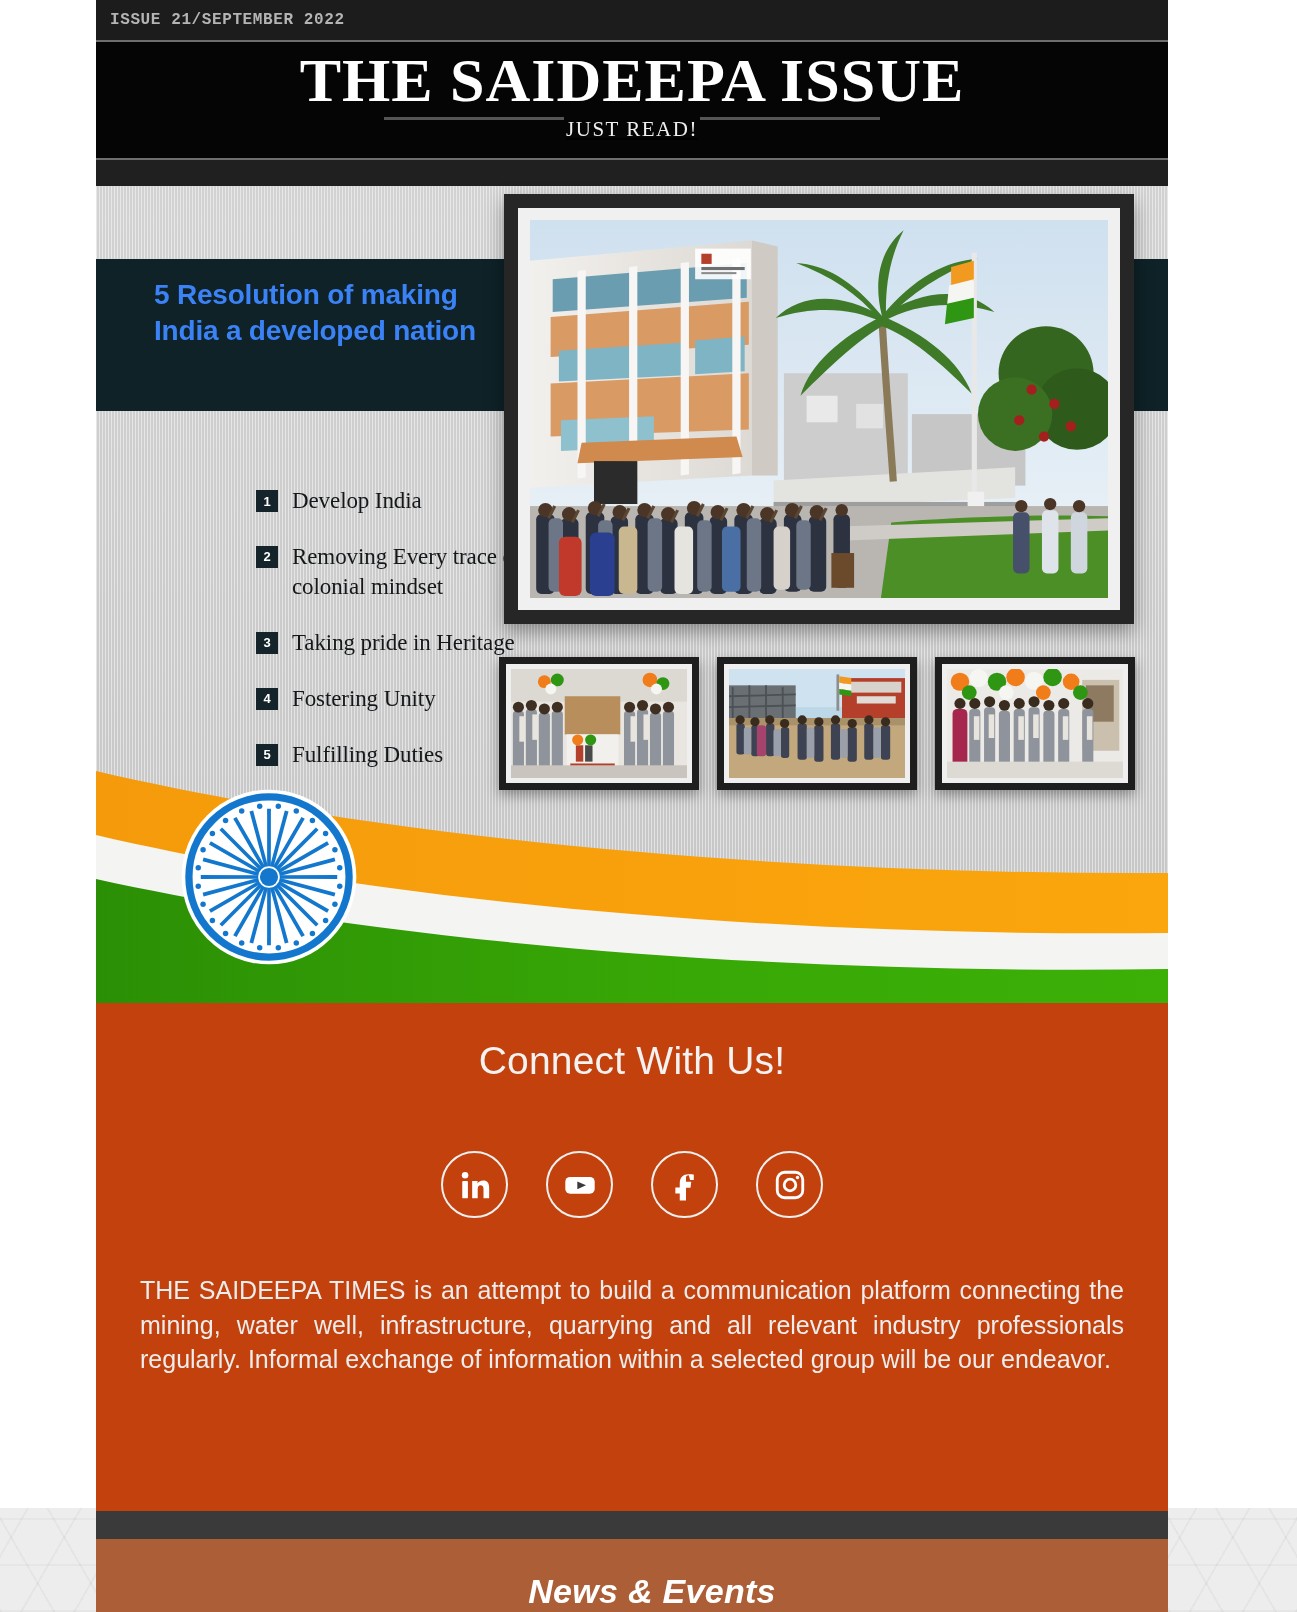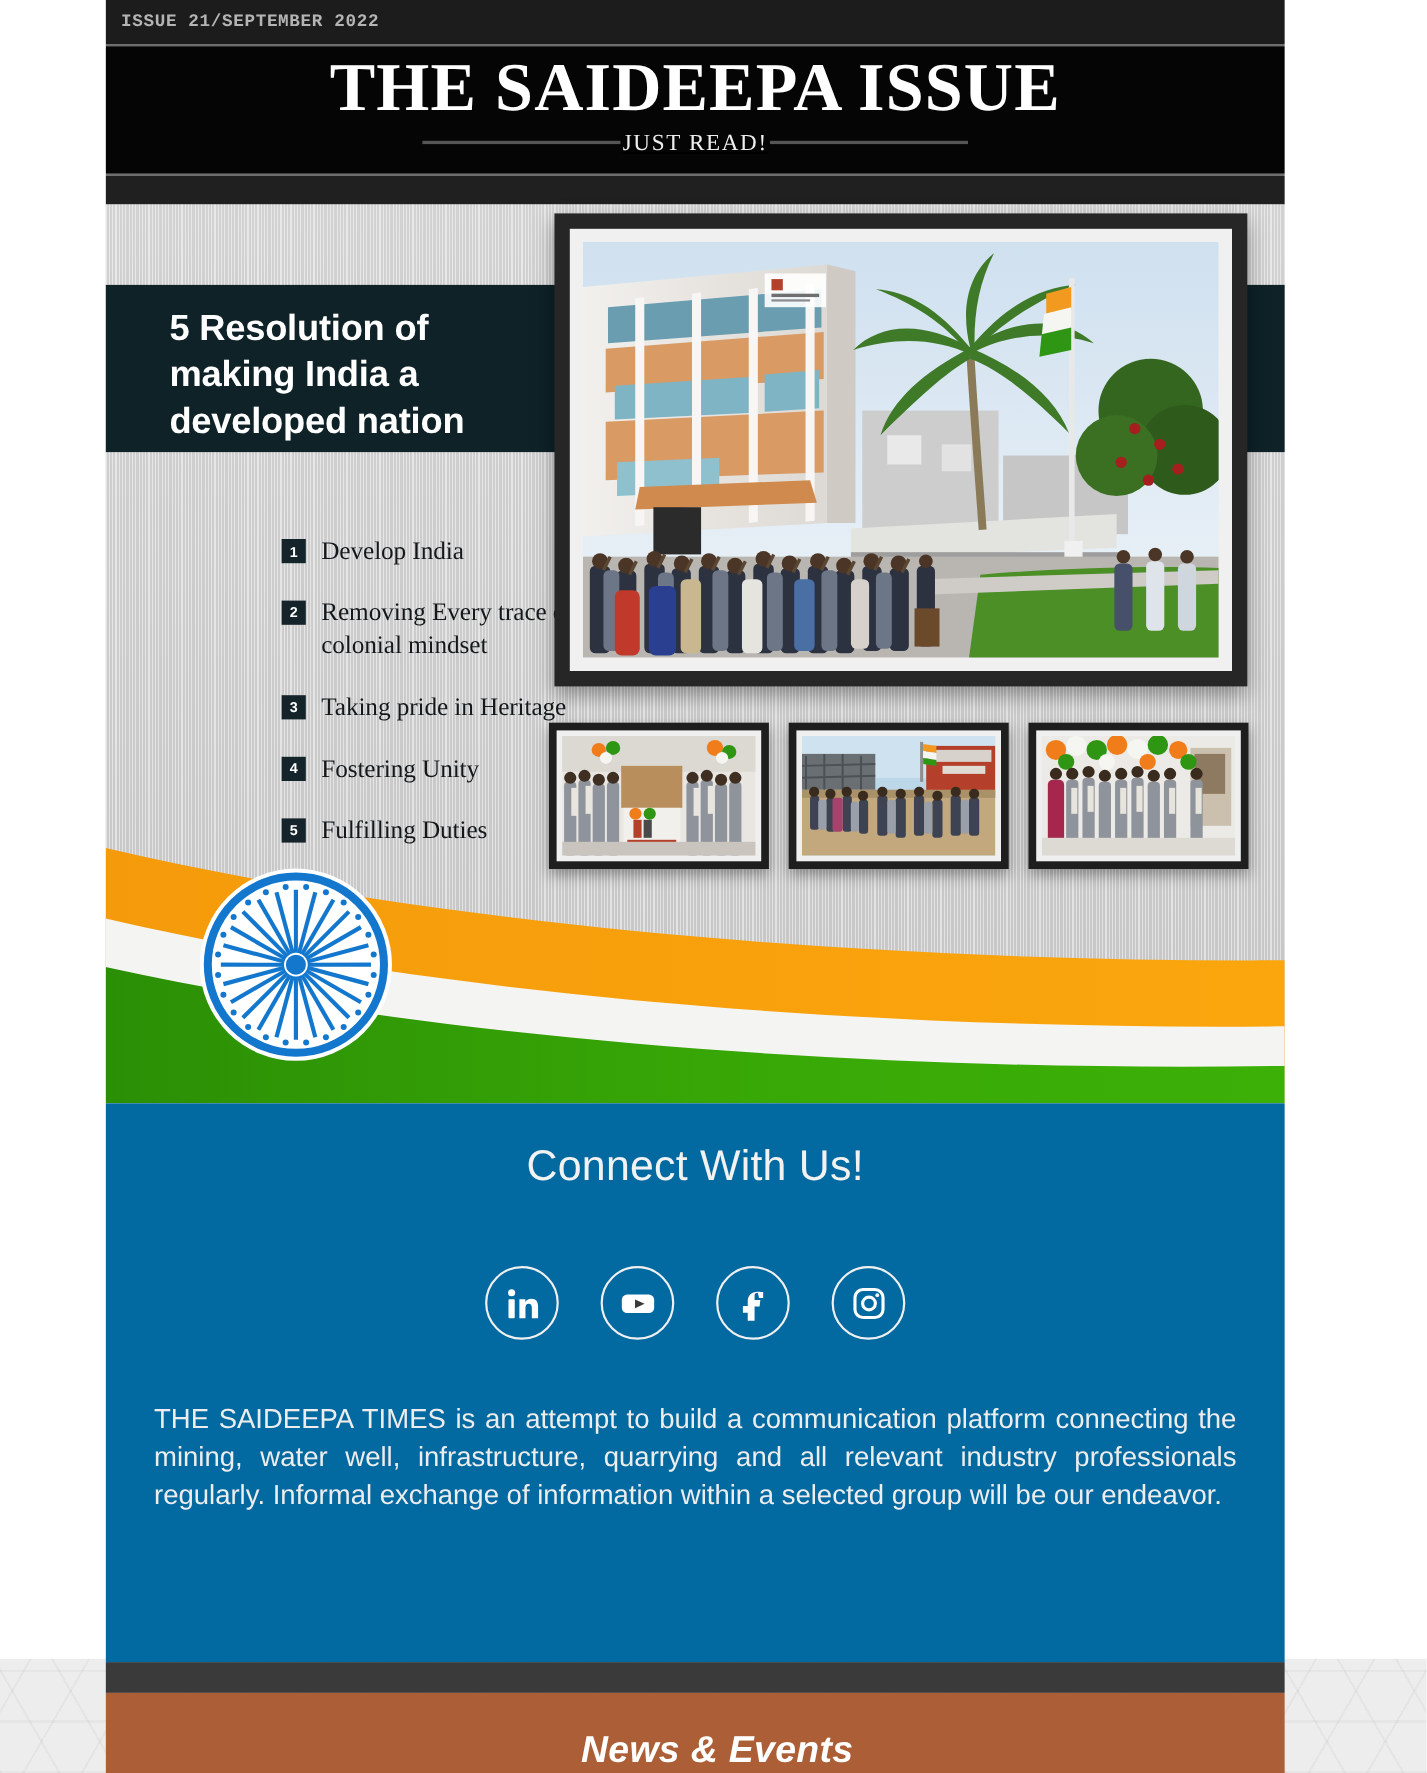--- a/index.html
+++ b/index.html
@@ -39,21 +39,21 @@
   .hairline{ height:2px; background:#6e6e6e; }
   .masthead{
     background:#050505; padding:6px 0 16px 0;
   }
   .masthead-title{
     font-family:"Liberation Serif", serif;
     color:#ffffff; font-size:62px; font-weight:bold;
     text-align:center; letter-spacing:1px; line-height:1.05;
   }
   .masthead-sub{
-    display:flex; align-items:center; justify-content:center;
+    display:flex; align-items:flex-start; justify-content:center;
     gap:2px; margin-top:4px;text-decoration:underline;
   }
   .rule{ width:180px; height:3px; background:#555; }
   .masthead-subtext{
     font-family:"Liberation Serif", serif;
     color:#efefef; font-size:21px; letter-spacing:1.5px;
   }
   .header-dark{ height:26px; background:#202020; }
 
   
@@ -65,21 +65,21 @@
       linear-gradient(180deg,#d6d6d6,#c9c9c9);
   }
 
   
   .headline-panel{
     position:absolute; left:0; top:73px; width:1072px; height:152px;
     background:#0e2227;
   }
   .headline-text{
     position:absolute; left:58px; top:18px; width:340px;
-    color:#ffffff; font-size:33px; font-weight:bold; line-height:1.28;
+    color:#3b82f6; font-size:28px; font-weight:bold; line-height:1.28;
     letter-spacing:-.2px;
   }
 
   
   .res-list{ position:absolute; left:160px; top:300px; width:340px; }
   .res-item{ display:flex; align-items:flex-start; margin-bottom:26px; }
   .res-num{
     flex:0 0 auto; width:22px; height:22px; background:#15242b;
     color:#fff; font-size:13px; font-weight:bold;
     display:flex; align-items:center; justify-content:center;
@@ -108,21 +108,21 @@
   }
   .thumb{
     width:200px; height:133px; background:#1e1e1e; padding:7px;
     box-shadow:0 5px 12px rgba(0,0,0,.35);
   }
   .thumb .mat{ width:100%; height:100%; background:#efefef; padding:5px; }
   .thumb .shot{ width:100%; height:100%; position:relative; overflow:hidden; }
 
   
   .connect{
-    position:relative; height:508px; background:#0369a1;
+    position:relative; height:508px; background:#c2410c;
   }
   .connect-title{
     text-align:center; color:#f2f2f2; font-size:39px;
     padding-top:36px; letter-spacing:.2px; font-weight:normal;
   }
   .socials{
     display:flex; justify-content:center; gap:38px; margin-top:68px;
   }
   .social{
     width:67px; height:67px; border:2.5px solid #f0f0f0; border-radius:50%;

